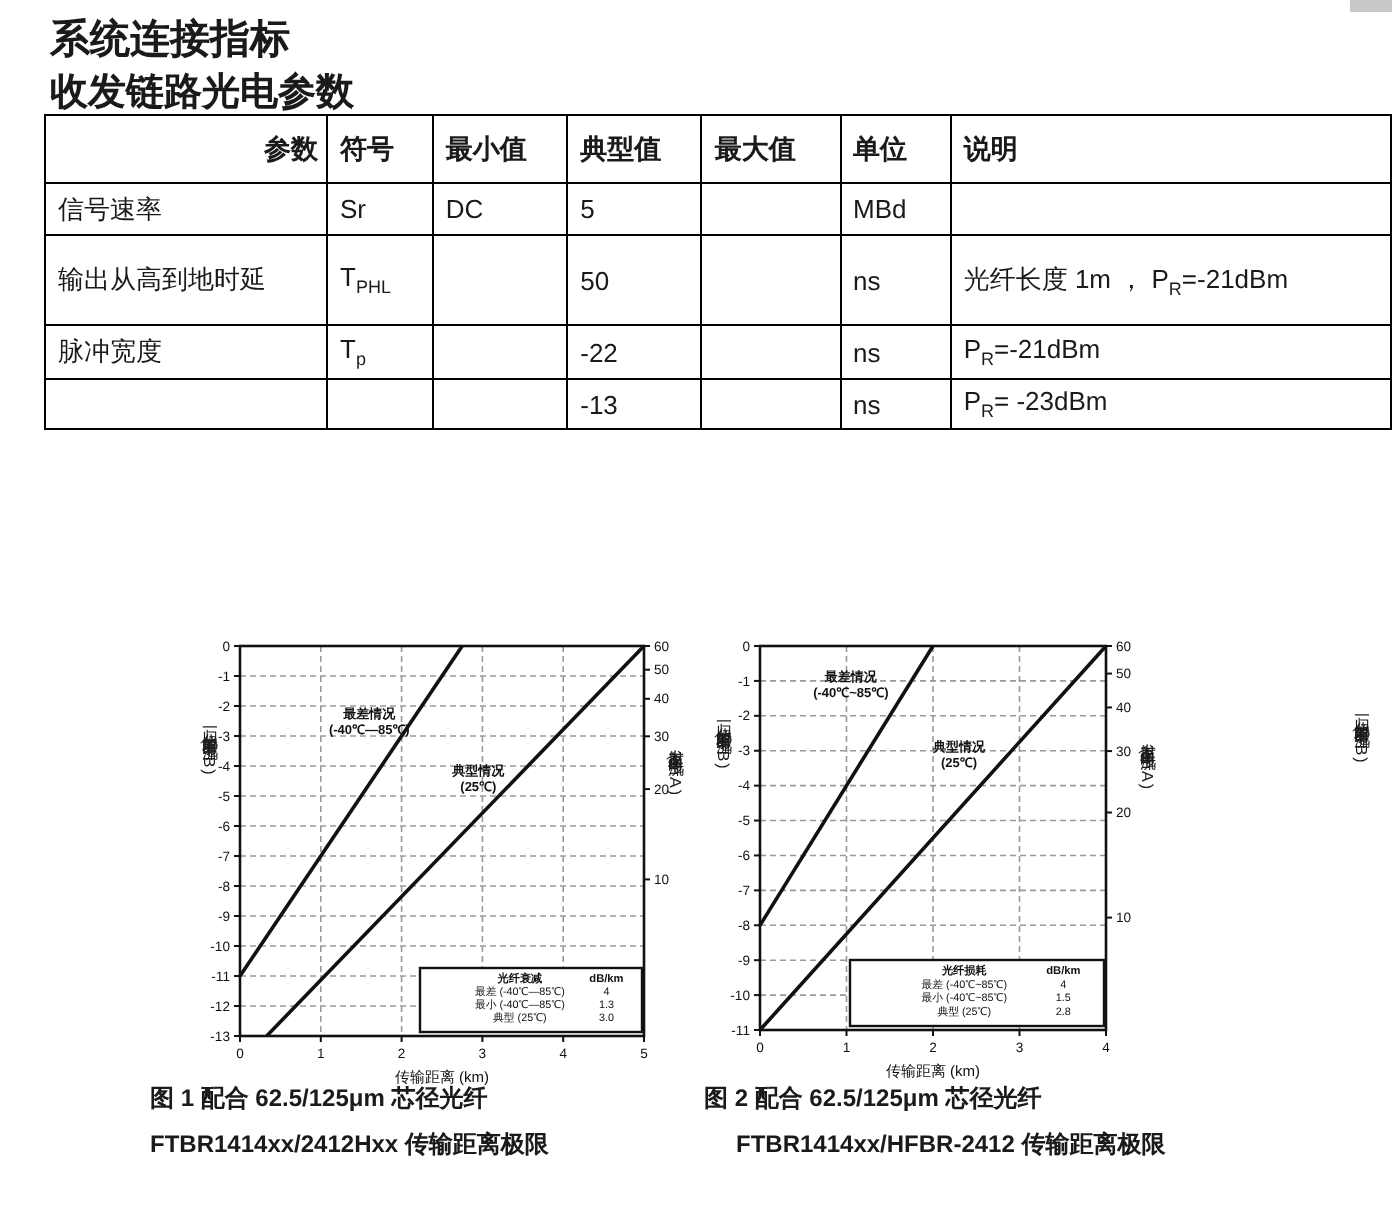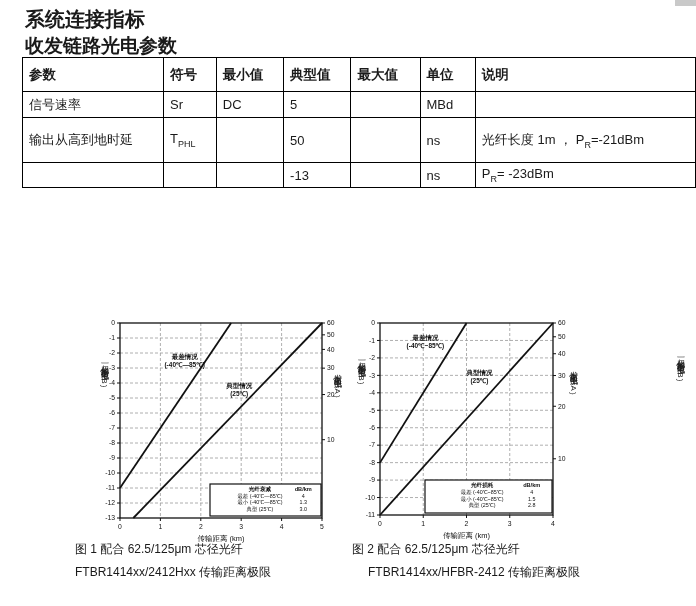--- a/index.html
+++ b/index.html
@@ -10,33 +10,33 @@
   .corner{position:absolute;right:0;top:0;width:21px;height:6px;background:#c9c9c9;}
   table.spec{position:absolute;left:22px;top:57px;border-collapse:collapse;
        table-layout:fixed;font-size:13px;}
   table.spec th,table.spec td{border:1px solid #000;padding:2px 4px 2px 6px;
        text-align:left;vertical-align:middle;overflow:hidden;white-space:nowrap;}
   table.spec th{font-weight:bold;font-size:13.5px;}
   sub{font-size:9px;}
   .chart{position:absolute;}
   .vlabel{position:absolute;writing-mode:vertical-rl;font-size:8px;
        letter-spacing:1px;white-space:nowrap;}
-  .caption{position:absolute;font-size:12px;font-weight:normal;white-space:nowrap;}
+  .caption{position:absolute;font-size:12px;font-weight:bold;white-space:nowrap;}
 </style>
 </head>
 <body>
 
 <div class="title">系统连接指标</div>
 <div class="subtitle">收发链路光电参数</div>
 <div class="corner"></div>
 
 <table class="spec">
   <thead>
       <tr style="height: 34px;">
-        <th style="width: 146px;">参数</th>
+        <th style="width: 146px; text-align: right;">参数</th>
         <th style="width: 51px;">符号</th>
         <th style="width: 66px;">最小值</th>
         <th style="width: 66px;">典型值</th>
         <th style="width: 69px;">最大值</th>
         <th style="width: 55px;">单位</th>
         <th style="width: 238px;">说明</th>
       </tr>
     </thead>
   <tbody>
       <tr style="height: 26px; margin-left: 11px;">
@@ -49,20 +49,29 @@
         <td></td>
       </tr>
       <tr style="height: 45px;">
         <td>输出从高到地时延</td>
         <td>T<sub>PHL</sub></td>
         <td></td>
         <td>50</td>
         <td></td>
         <td>ns</td>
         <td>光纤长度 1m ， P<sub>R</sub>=-21dBm</td>
+      </tr>
+      <tr style="height: 27px;">
+        <td>脉冲宽度</td>
+        <td>T<sub>p</sub></td>
+        <td></td>
+        <td>-22</td>
+        <td></td>
+        <td>ns</td>
+        <td>P<sub>R</sub>=-21dBm</td>
       </tr>
       <tr style="height: 25px;">
         <td></td>
         <td></td>
         <td></td>
         <td>-13</td>
         <td></td>
         <td>ns</td>
         <td>P<sub>R</sub>= -23dBm</td>
       </tr>

